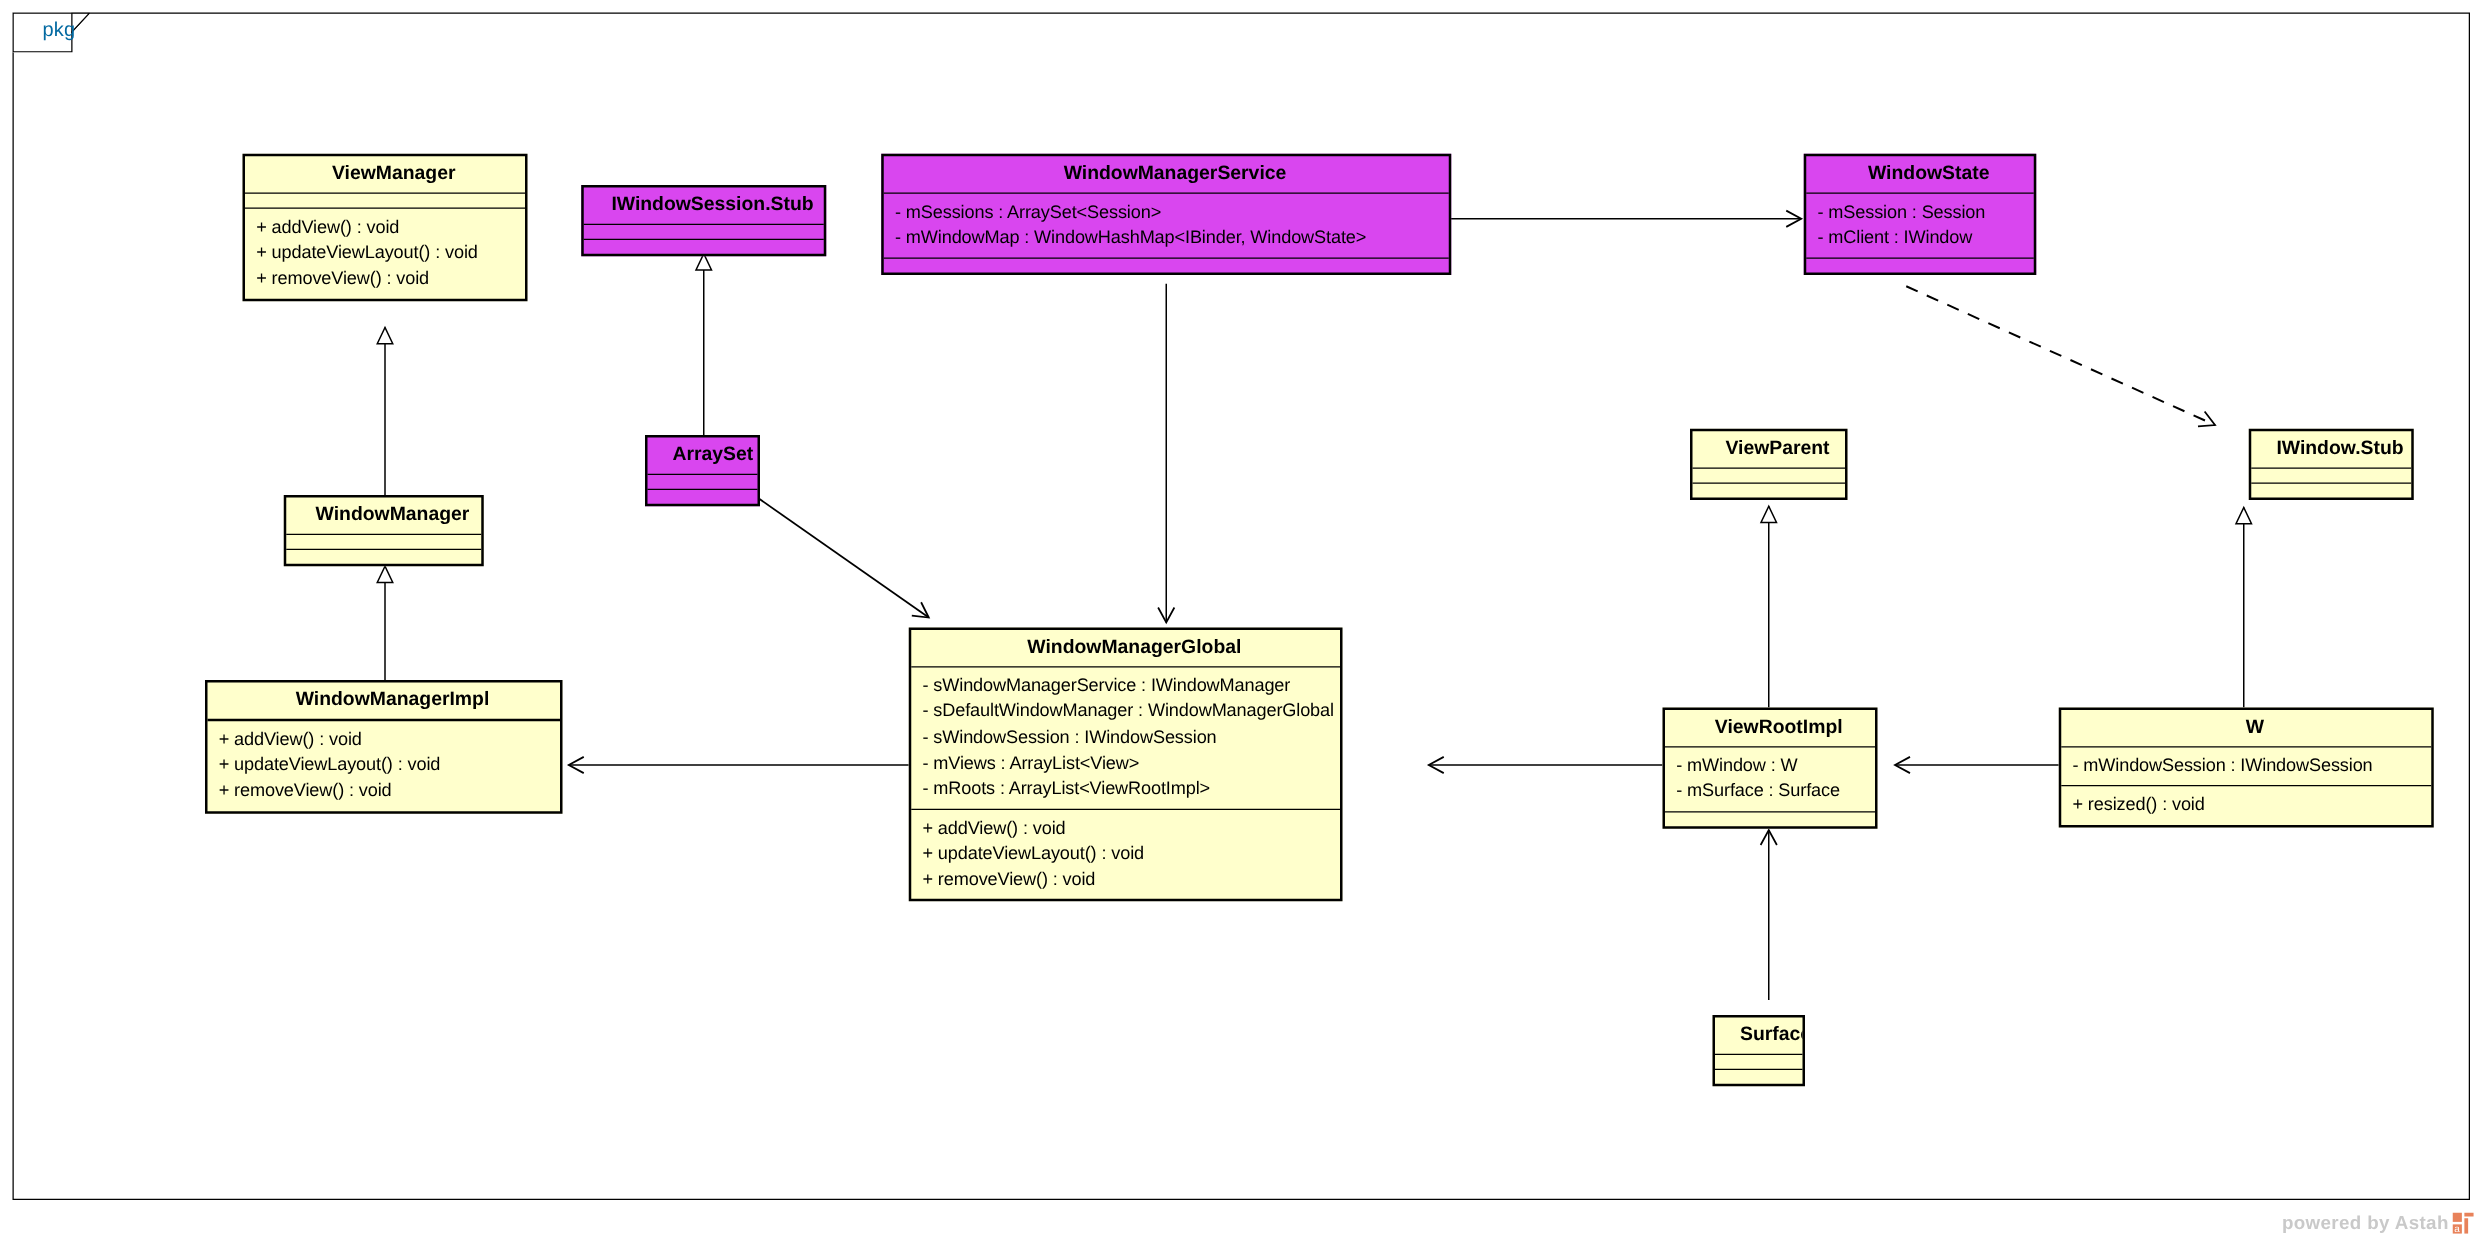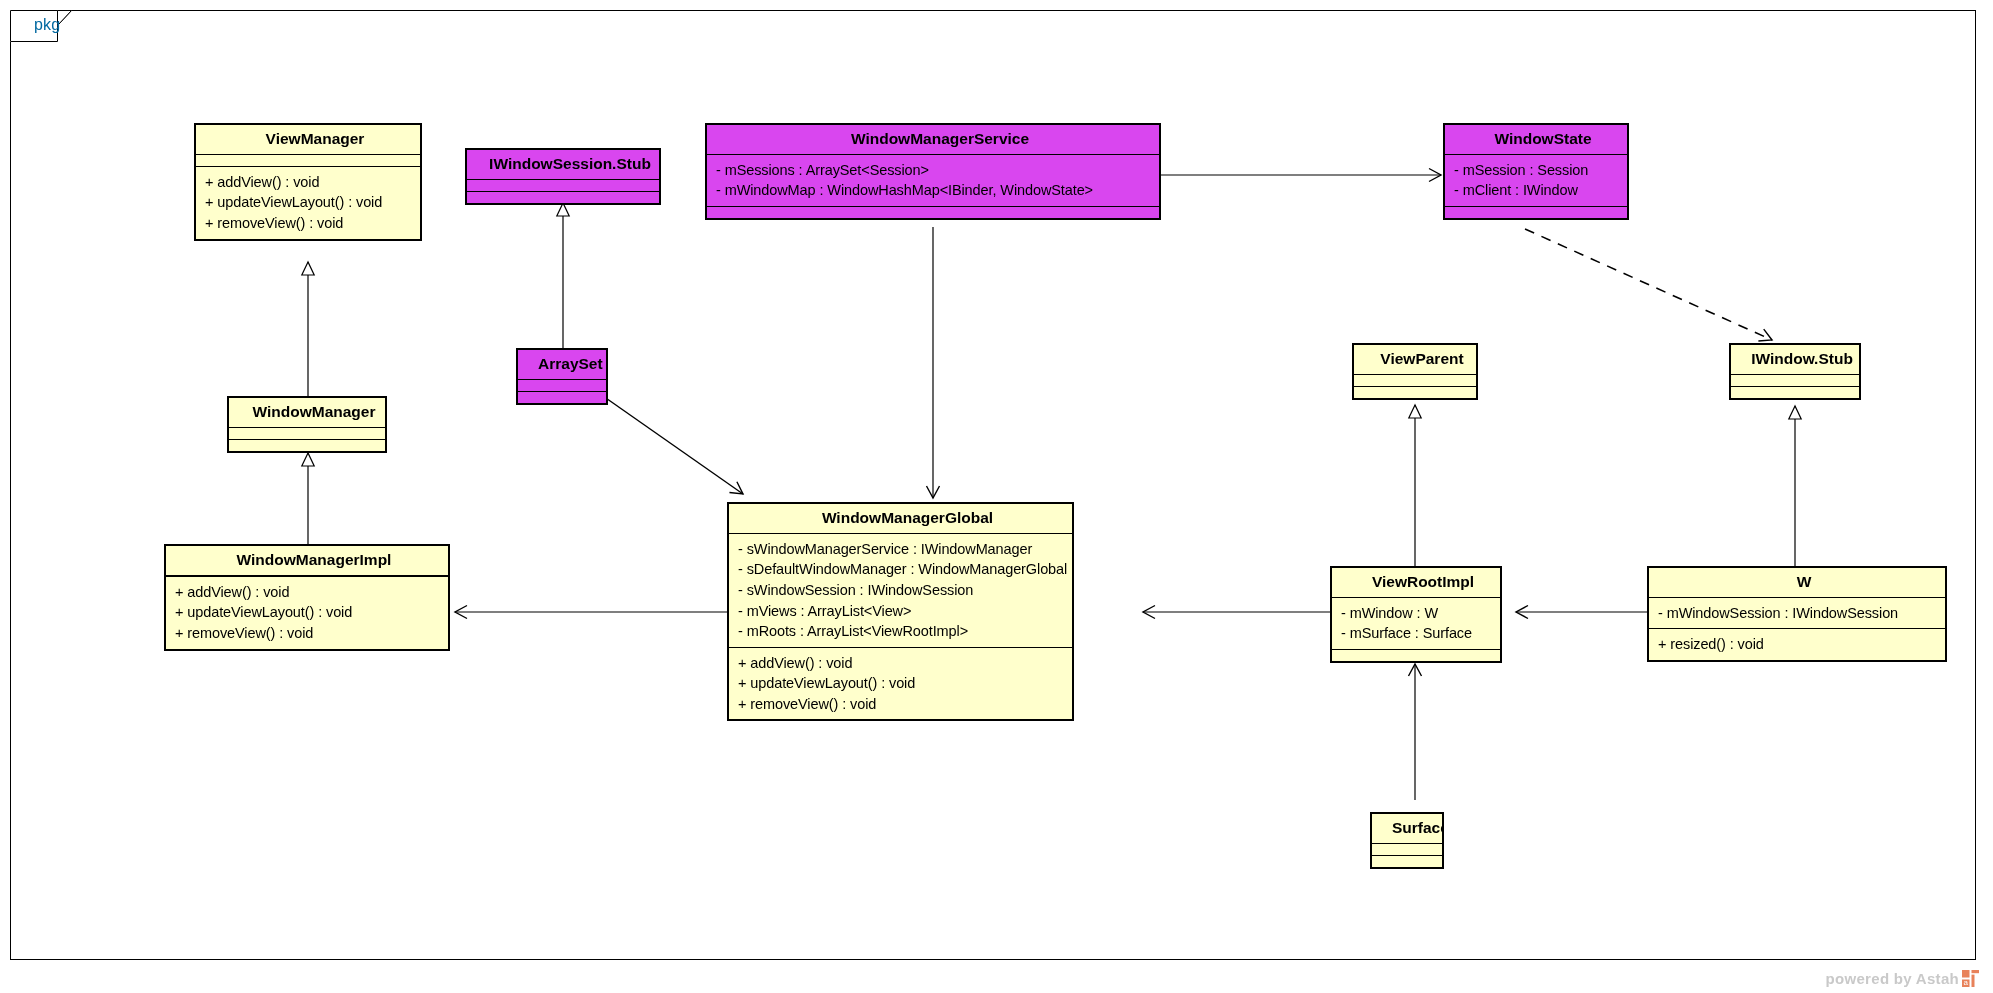--- a/index.html
+++ b/index.html
@@ -267,21 +267,21 @@
   </div>
 
   <div class="cls" style="left:1352px; top:343px; width:126px;">
     <div class="name">ViewParent</div>
     <div class="sep"></div>
     <div class="compartment empty"></div>
     <div class="sep"></div>
     <div class="compartment empty"></div>
   </div>
 
-  <div class="cls" style="left:1729px; top:343px; width:132px;">
+  <div class="cls" style="left:1799px; top:343px; width:132px;">
     <div class="name">IWindow.Stub</div>
     <div class="sep"></div>
     <div class="compartment empty"></div>
     <div class="sep"></div>
     <div class="compartment empty"></div>
   </div>
 
   <div class="cls" style="left:164px; top:544px; width:286px;">
     <div class="name">WindowManagerImpl</div>
     <div class="sep"></div>

